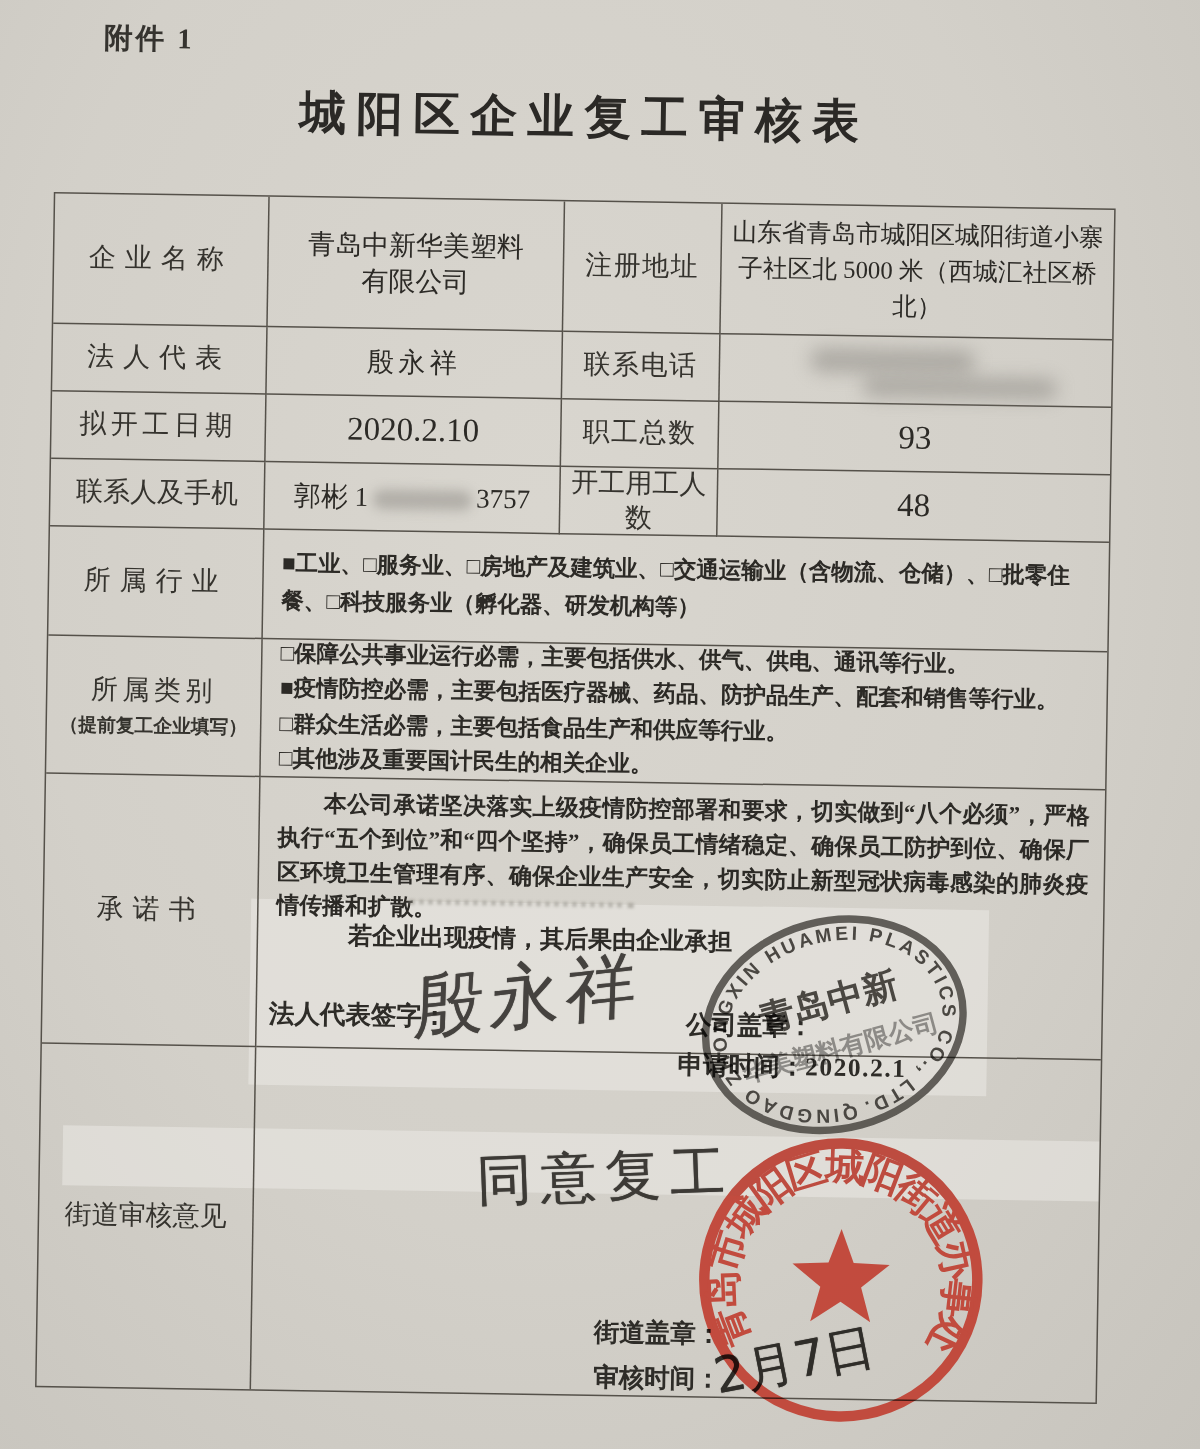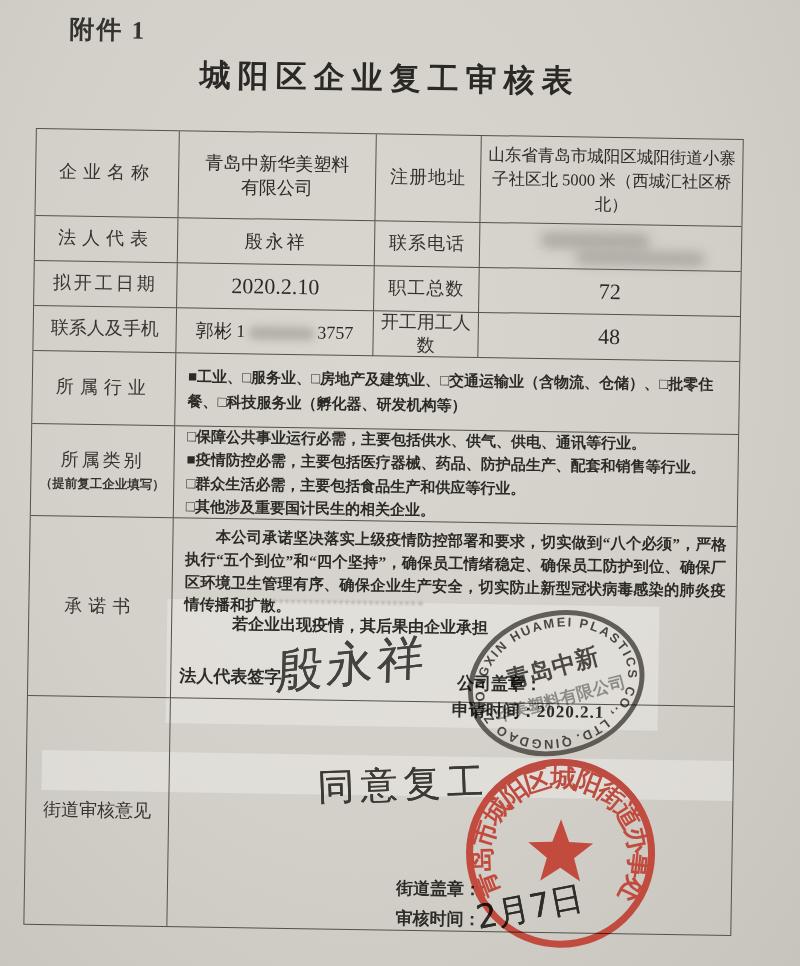--- a/index.html
+++ b/index.html
@@ -9,21 +9,21 @@
     font-family:"Liberation Serif","DejaVu Serif",serif;
     color:#2e2c28;
     position:relative;
   }
   .sheet{
     position:absolute;left:0;top:0;width:800px;height:966px;
     transform:rotate(0.9deg);transform-origin:40px 120px;
   }
   .attachment{
     position:absolute;left:68px;top:12px;
-    font-size:25px;font-weight:bold;letter-spacing:2px;color:#35332f;
+    font-size:19px;font-weight:bold;letter-spacing:2px;color:#35332f;
   }
   .title{
     position:absolute;left:36px;top:52px;width:706px;text-align:center;
     font-family:"Liberation Sans","DejaVu Sans",sans-serif;
     font-size:31px;font-weight:bold;letter-spacing:7px;color:#2b2926;
   }
   
   .band{position:absolute;background:rgba(238,236,231,0.5);z-index:0;}
   .band1{left:175px;top:597px;width:492px;height:124px;}
   .band2{left:52px;top:750px;width:692px;height:40px;}
@@ -145,21 +145,21 @@
     <div class="cell">
         <span class="lbl ls3">拟开工日期</span>
       </div>
     <div class="cell">
         <span class="val num">2020.2.10</span>
       </div>
     <div class="cell">
         <span class="lbl ls1">职工总数</span>
       </div>
     <div class="cell last-col">
-        <span class="val num">72</span>
+        <span class="val num">93</span>
       </div>
 
     <div class="cell">
         <span class="lbl">联系人及手机</span>
       </div>
     <div class="cell">
       <span class="val">
         <span>郭彬 1</span><span class="blur-mid"></span><span>3757</span>
       </span>
     </div>

